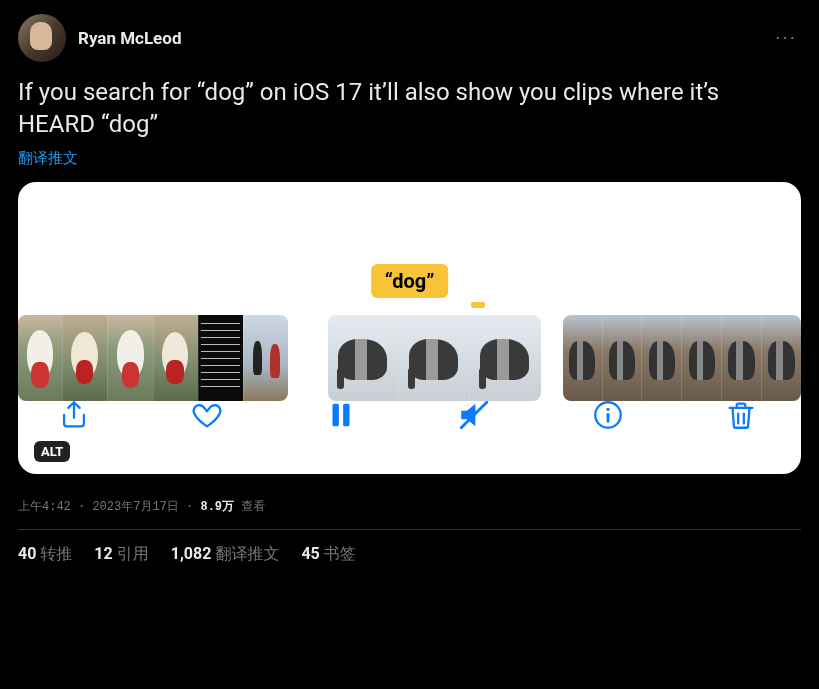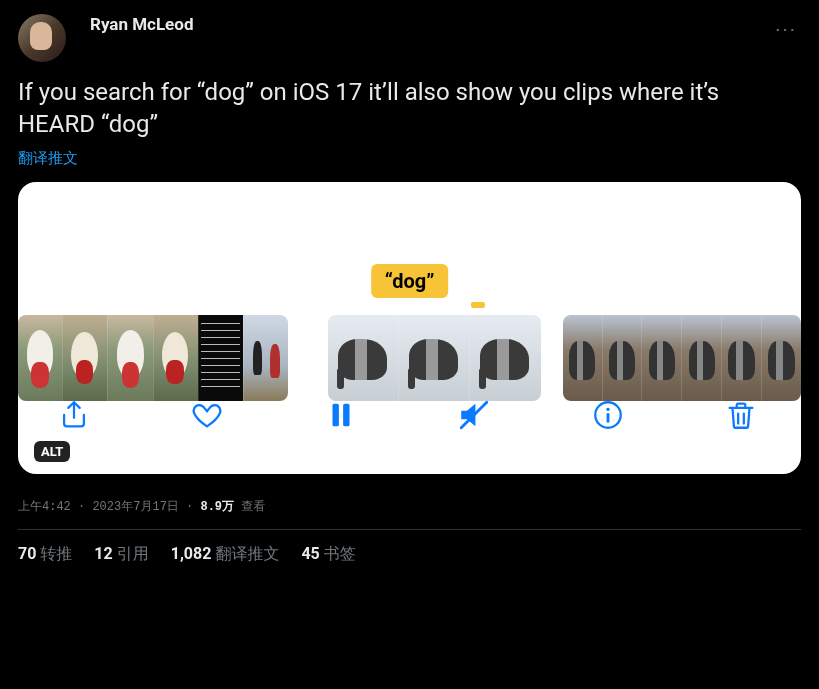--- a/index.html
+++ b/index.html
@@ -9,22 +9,22 @@
     height: 689px;
     font-family: -apple-system, BlinkMacSystemFont, "Segoe UI", Roboto, Helvetica, Arial, sans-serif;
     color: #e7e9ea;
     overflow: hidden;
   }
   .tweet {
     padding: 14px 18px 0 18px;
   }
   .header-row {
     display: flex;
-    align-items: flex-start;
-    gap: 24px;
+    align-items: center;
+    gap: 12px;
   }
   .avatar {
     width: 48px;
     height: 48px;
     border-radius: 50%;
     background: linear-gradient(135deg, #8a7a6a 0%, #4a3a2a 50%, #2a1a1a 100%);
     flex-shrink: 0;
     position: relative;
     overflow: hidden;
   }
@@ -266,19 +266,19 @@
     <div class="alt-badge">ALT</div>
   </div>
 
   <div class="meta-line">
     <span>上午4:42</span><span> · </span><span>2023年7月17日</span><span> · </span><span class="views-num">8.9万</span><span> 查看</span>
   </div>
 
   <div class="divider"></div>
 
   <div class="stats">
-    <div><span class="num">70</span><span>转推</span></div>
+    <div><span class="num">40</span><span>转推</span></div>
     <div><span class="num">12</span><span>引用</span></div>
     <div><span class="num">1,082</span><span>翻译推文</span></div>
     <div><span class="num">45</span><span>书签</span></div>
   </div>
 
 </div>
 
 </body></html>

